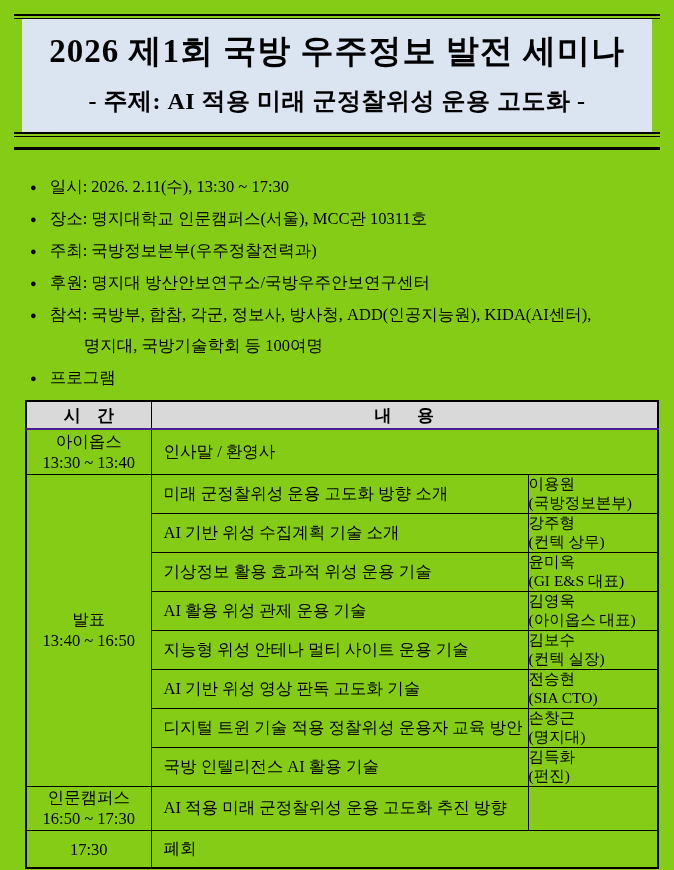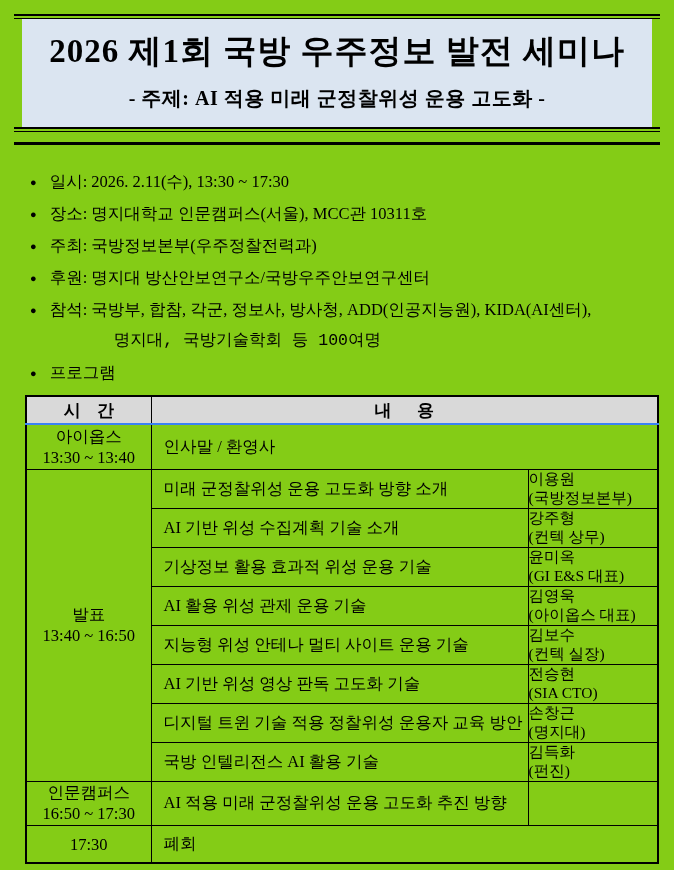--- a/index.html
+++ b/index.html
@@ -29,21 +29,21 @@
     padding: 13px 4px 15px 4px;
     text-align: center;
   }
   .seminar-title {
     font-size: 33px;
     font-weight: bold;
     letter-spacing: 1px;
     line-height: 1.2;
   }
   .seminar-subtitle {
-    font-size: 20px;
+    font-size: 24px;
     font-weight: bold;
     margin-top: 13px;
     letter-spacing: 0.5px;
   }
   .thick-rule {
     border-top: 3px solid #000;
     margin-top: 10px;
   }
 
   
@@ -58,21 +58,21 @@
     margin-bottom: 12px;
     line-height: 1.22;
   }
   .bullet {
     font-size: 11px;
     line-height: 20px;
     margin-right: 13px;
     flex: 0 0 auto;
   }
   .info-text { flex: 1 1 auto; }
-  .info-line2 { margin-left: 64px; margin-top: 11px; font-family: Liberation Mono, monospace; }
+  .info-line2 { margin-left: 34px; margin-top: 11px; }
 
   
   .program-table {
     border-collapse: collapse;
     table-layout: fixed;
     width: 632px;
     margin: 10px 0 0 25px;
     border: 2px solid #000;
     font-size: 16.5px;
   }
@@ -81,21 +81,21 @@
   .program-table col.c-speaker { width: 130px; }
   .program-table th, .program-table td {
     border: 1px solid #000;
   }
   .program-table th {
     height: 28px;
     font-size: 17px;
     font-weight: bold;
     text-align: center;
     background: #d9d9d9;
-    border-bottom: 2px solid #3b82f6;
+    border-bottom: 2px solid #4c1d95;
     white-space: pre;
   }
   th.th-time { letter-spacing: 6px; text-indent: 6px; }
   td.time-cell {
     text-align: center;
     line-height: 1.3;
     vertical-align: middle;
   }
   td.topic-cell {
     padding-left: 12px;

